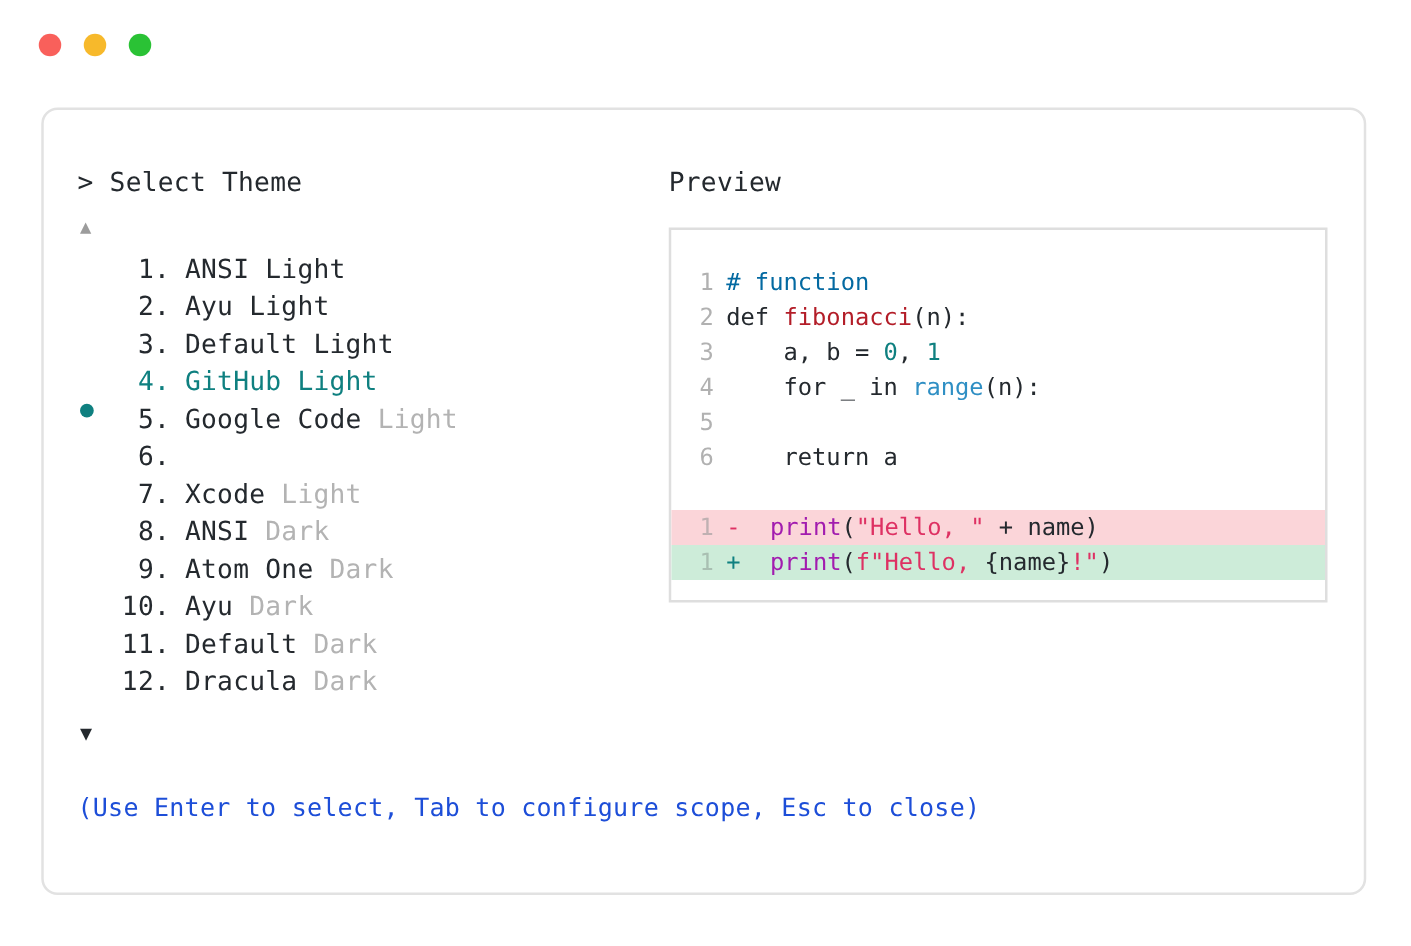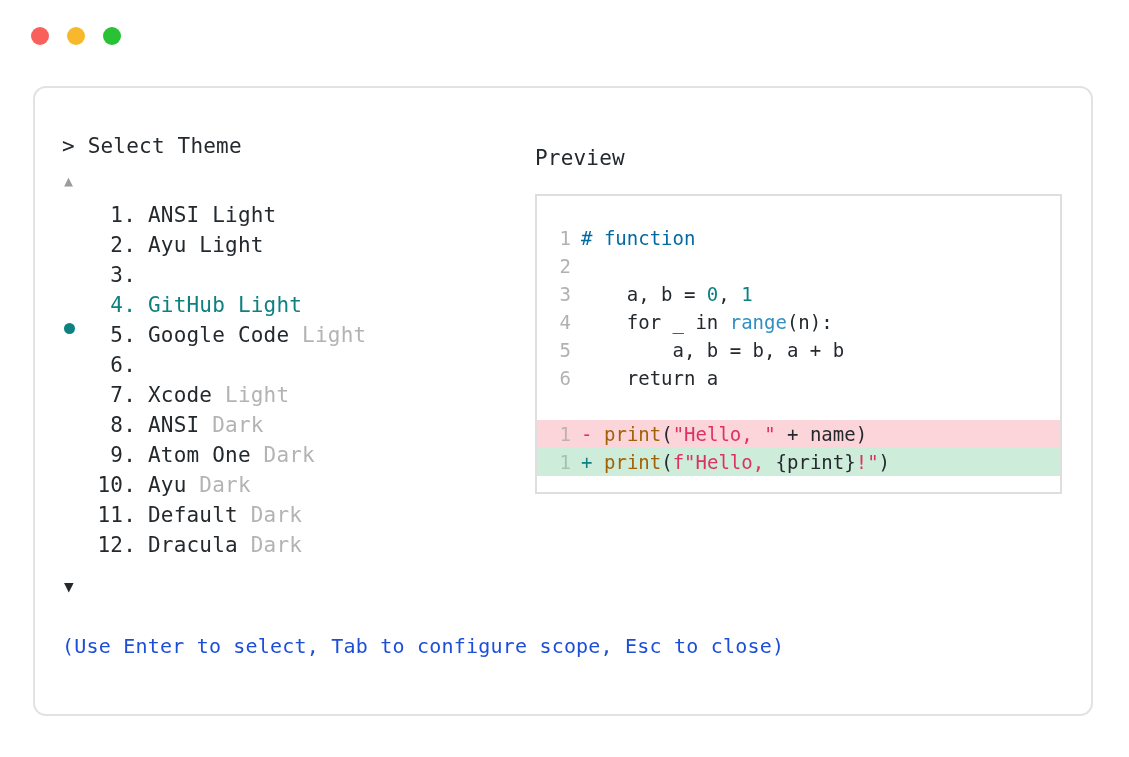--- a/index.html
+++ b/index.html
@@ -144,21 +144,20 @@
     position: absolute;
     left: 500px;
     top: 44px;
     width: 530px;
   }
   .preview-label {
     font-size: 21px;
     line-height: 28px;
     color: #24292e;
     letter-spacing: 0.2px;
-    margin-top: 12px;
   }
   .preview-box {
     margin-top: 22px;
     width: 527px;
     height: 300px;
     border: 2px solid #dedede;
     background: #ffffff;
     padding: 28px 0 0 0;
     overflow: hidden;
   }
@@ -178,21 +177,21 @@
     color: #b1b1b1;
     margin-right: 10px;
   }
   .code-body { color: #24292e; }
 
   .tok-comment { color: #0369a1; }
   .tok-kw      { color: #24292e; }
   .tok-fn      { color: #b31d28; }
   .tok-num     { color: #0f8080; }
   .tok-builtin { color: #2f8fc4; }
-  .tok-call    { color: #a16207; }
+  .tok-call    { color: #a21caf; margin-left: 12px; }
   .tok-str     { color: #de3163; }
   .tok-punct   { color: #24292e; }
 
   .code-gap { height: 28px; }
 
   .diff-line {
     display: flex;
     font-size: 19px;
     line-height: 28px;
     height: 28px;
@@ -223,21 +222,21 @@
 
     <div class="left-col">
 
       <div class="prompt-line"><span class="prompt-caret">&gt;</span><span> </span><span>Select Theme</span></div>
 
       <div class="scroll-arrow up">▲</div>
 
       <ul class="theme-list">
           <li class="theme-item"><span class="bullet-slot"></span><span class="idx">1.</span><span class="name">ANSI Light</span></li>
           <li class="theme-item"><span class="bullet-slot"></span><span class="idx">2.</span><span class="name">Ayu Light</span></li>
-          <li class="theme-item"><span class="bullet-slot"></span><span class="idx">3.</span></li>
+          <li class="theme-item"><span class="bullet-slot"></span><span class="idx">3.</span><span class="name">Default Light</span></li>
           <li class="theme-item selected"><span class="bullet-slot"><span class="bullet"></span></span><span class="idx">4.</span><span class="name">GitHub Light</span></li>
           <li class="theme-item"><span class="bullet-slot"></span><span class="idx">5.</span><span class="name">Google Code</span><span class="variant"> Light</span></li>
           <li class="theme-item"><span class="bullet-slot"></span><span class="idx">6.</span></li>
           <li class="theme-item"><span class="bullet-slot"></span><span class="idx">7.</span><span class="name">Xcode</span><span class="variant"> Light</span></li>
           <li class="theme-item"><span class="bullet-slot"></span><span class="idx">8.</span><span class="name">ANSI</span><span class="variant"> Dark</span></li>
           <li class="theme-item"><span class="bullet-slot"></span><span class="idx">9.</span><span class="name">Atom One</span><span class="variant"> Dark</span></li>
           <li class="theme-item"><span class="bullet-slot"></span><span class="idx">10.</span><span class="name">Ayu</span><span class="variant"> Dark</span></li>
           <li class="theme-item"><span class="bullet-slot"></span><span class="idx">11.</span><span class="name">Default</span><span class="variant"> Dark</span></li>
           <li class="theme-item"><span class="bullet-slot"></span><span class="idx">12.</span><span class="name">Dracula</span><span class="variant"> Dark</span></li>
         </ul>
@@ -245,28 +244,28 @@
       <div class="scroll-arrow down">▼</div>
     </div>
 
     <div class="hint">(Use Enter to select, Tab to configure scope, Esc to close)</div>
 
     <div class="right-col">
       <div class="preview-label">Preview</div>
       <div class="preview-box">
         <div id="code-block">
             <div class="code-line"><span class="ln">1</span><span class="code-body"><span class="tok-comment"># function</span></span></div>
-            <div class="code-line"><span class="ln">2</span></div>
+            <div class="code-line"><span class="ln">2</span><span class="code-body"><span class="tok-kw">def </span><span class="tok-fn">fibonacci</span><span class="tok-punct">(n):</span></span></div>
             <div class="code-line"><span class="ln">3</span><span class="code-body"><span>    a, b = </span><span class="tok-num">0</span><span>, </span><span class="tok-num">1</span></span></div>
             <div class="code-line"><span class="ln">4</span><span class="code-body"><span>    for _ in </span><span class="tok-builtin">range</span><span class="tok-punct">(n):</span></span></div>
-            <div class="code-line"><span class="ln">5</span><span class="code-body"><span>        a, b = b, a + b</span></span></div>
+            <div class="code-line"><span class="ln">5</span></div>
             <div class="code-line"><span class="ln">6</span><span class="code-body"><span>    return a</span></span></div>
           </div>
         <div class="code-gap"></div>
         <div id="diff-block">
             <div class="diff-line minus"><span class="ln">1</span><span class="sign minus">-</span><span class="sign-gap"> </span><span class="code-body"><span class="tok-call">print</span><span class="tok-punct">(</span><span class="tok-str">"Hello, "</span><span> + name)</span></span></div>
-            <div class="diff-line plus"><span class="ln">1</span><span class="sign plus">+</span><span class="sign-gap"> </span><span class="code-body"><span class="tok-call">print</span><span class="tok-punct">(</span><span class="tok-str">f"Hello, </span><span>{print}</span><span class="tok-str">!"</span><span class="tok-punct">)</span></span></div>
+            <div class="diff-line plus"><span class="ln">1</span><span class="sign plus">+</span><span class="sign-gap"> </span><span class="code-body"><span class="tok-call">print</span><span class="tok-punct">(</span><span class="tok-str">f"Hello, </span><span>{name}</span><span class="tok-str">!"</span><span class="tok-punct">)</span></span></div>
           </div>
       </div>
     </div>
 
   </div>
 </div>
 
 </body></html>

